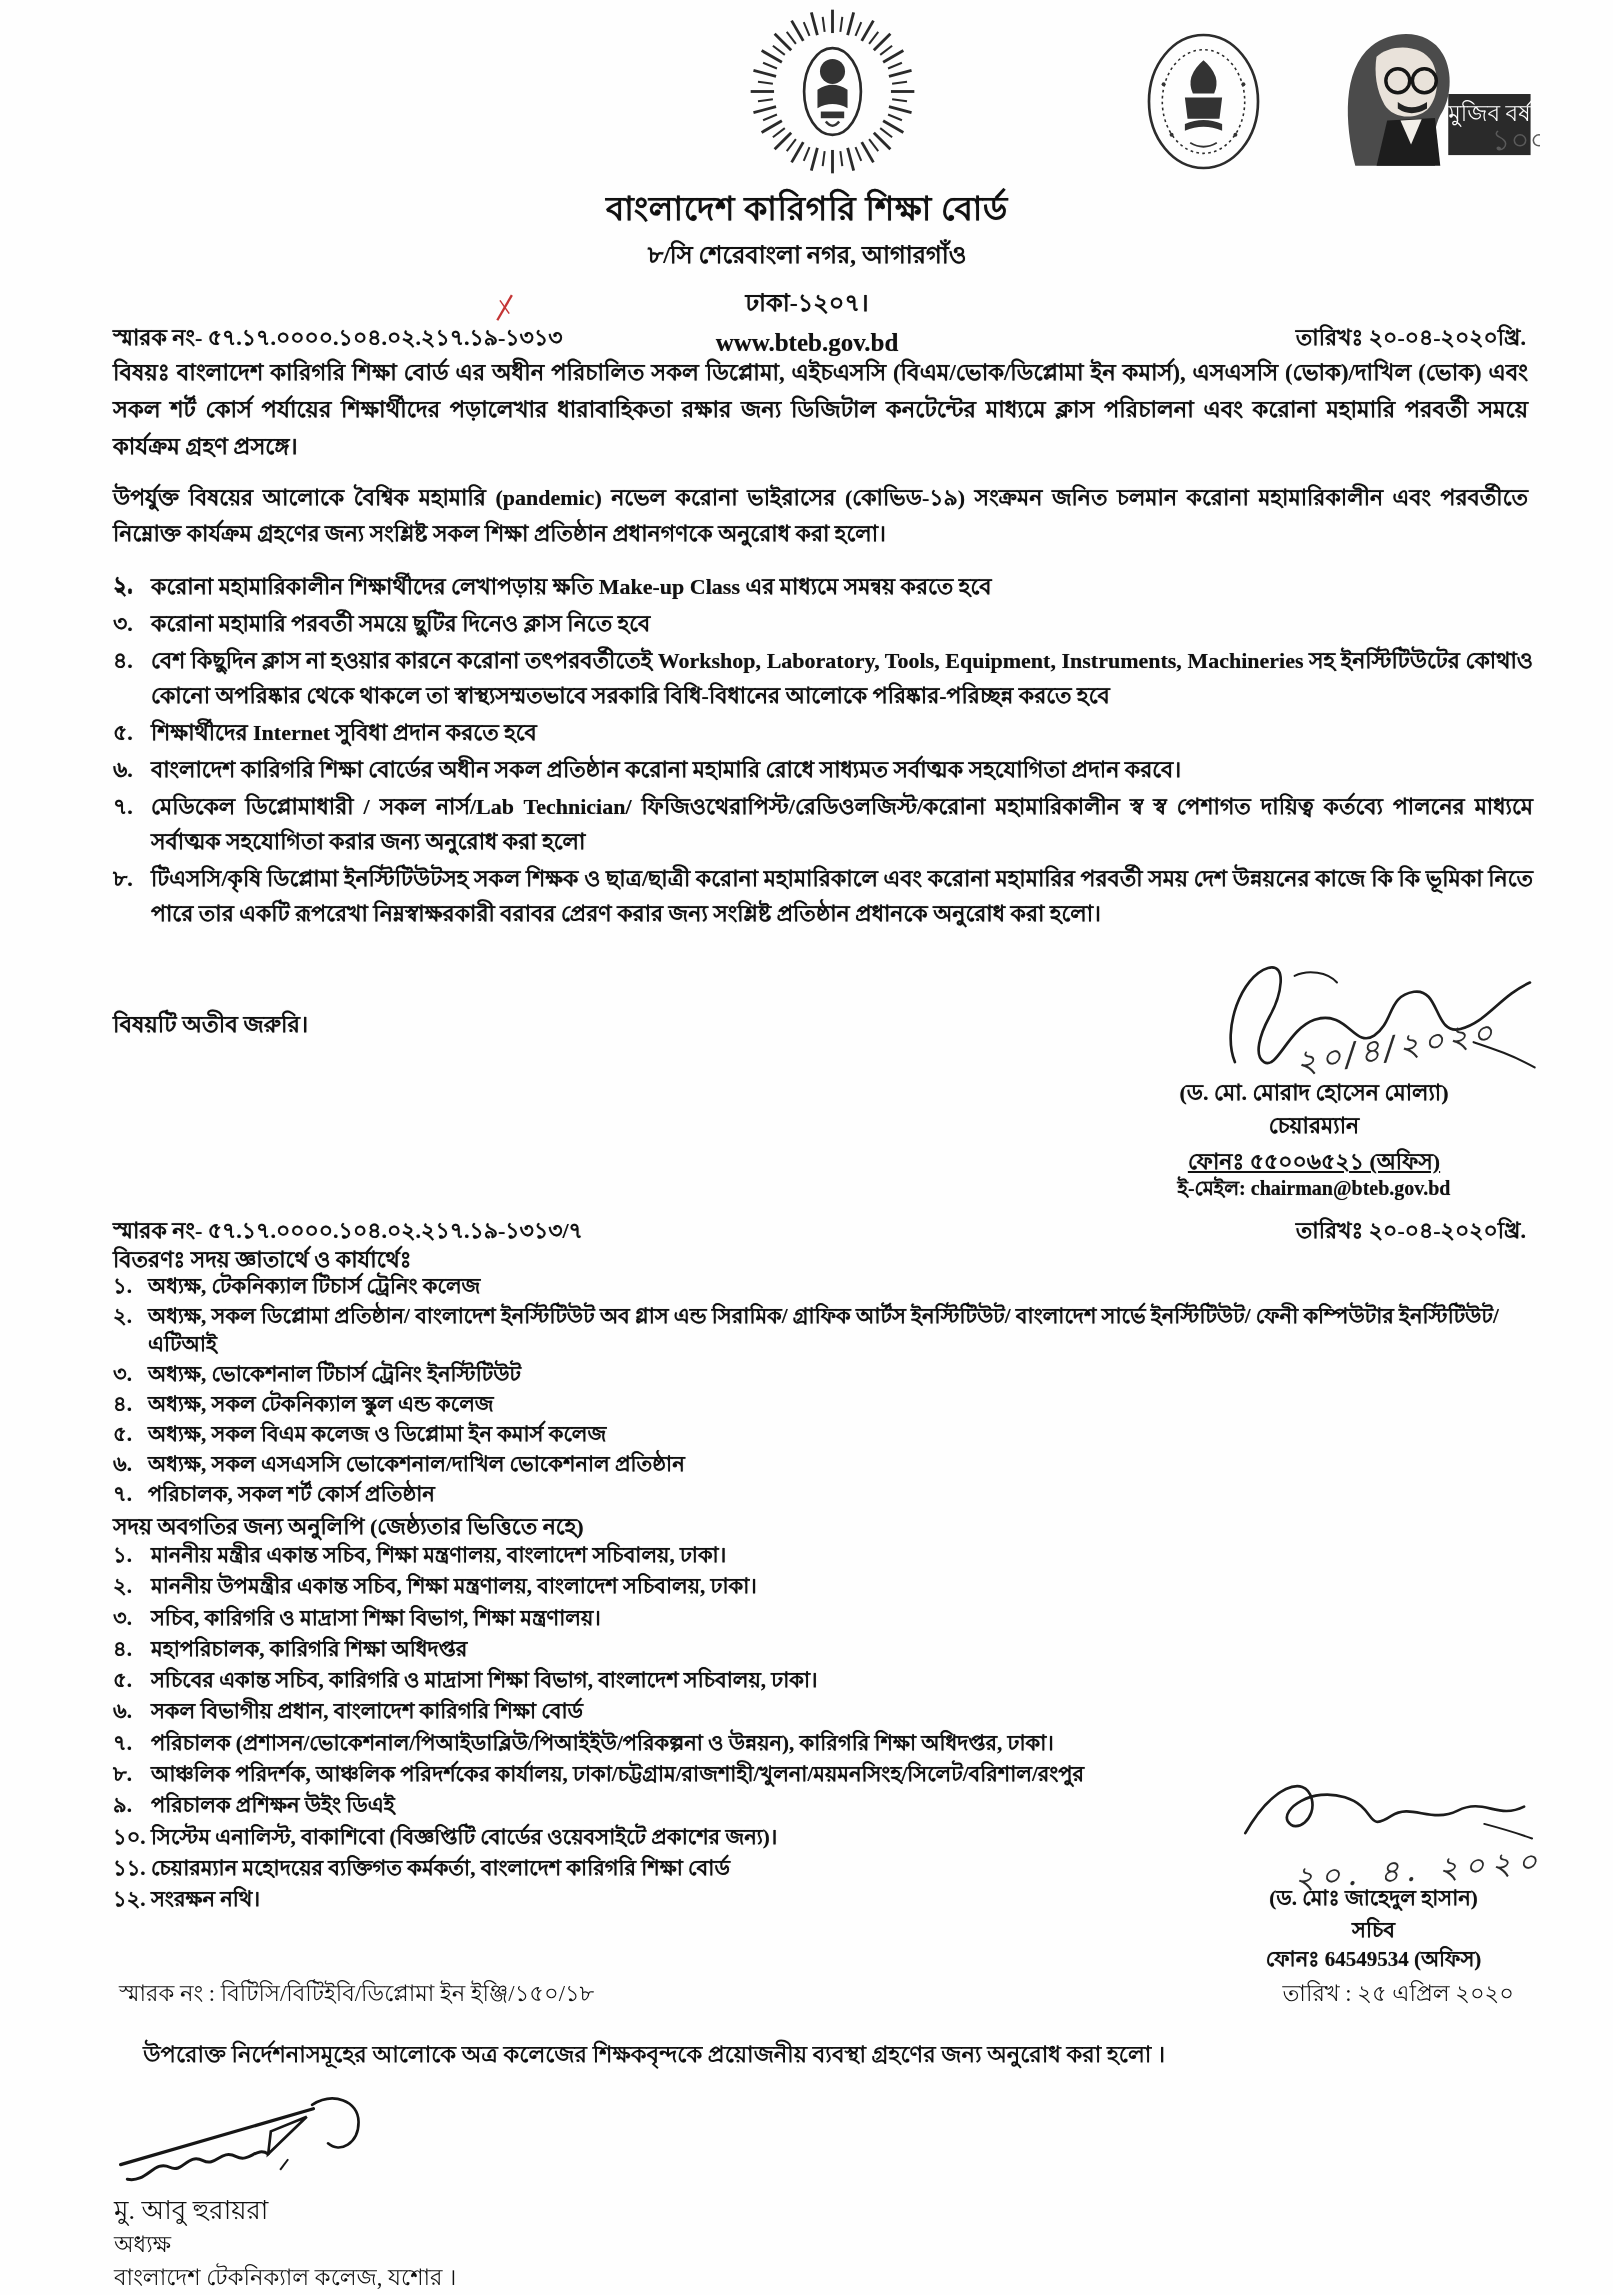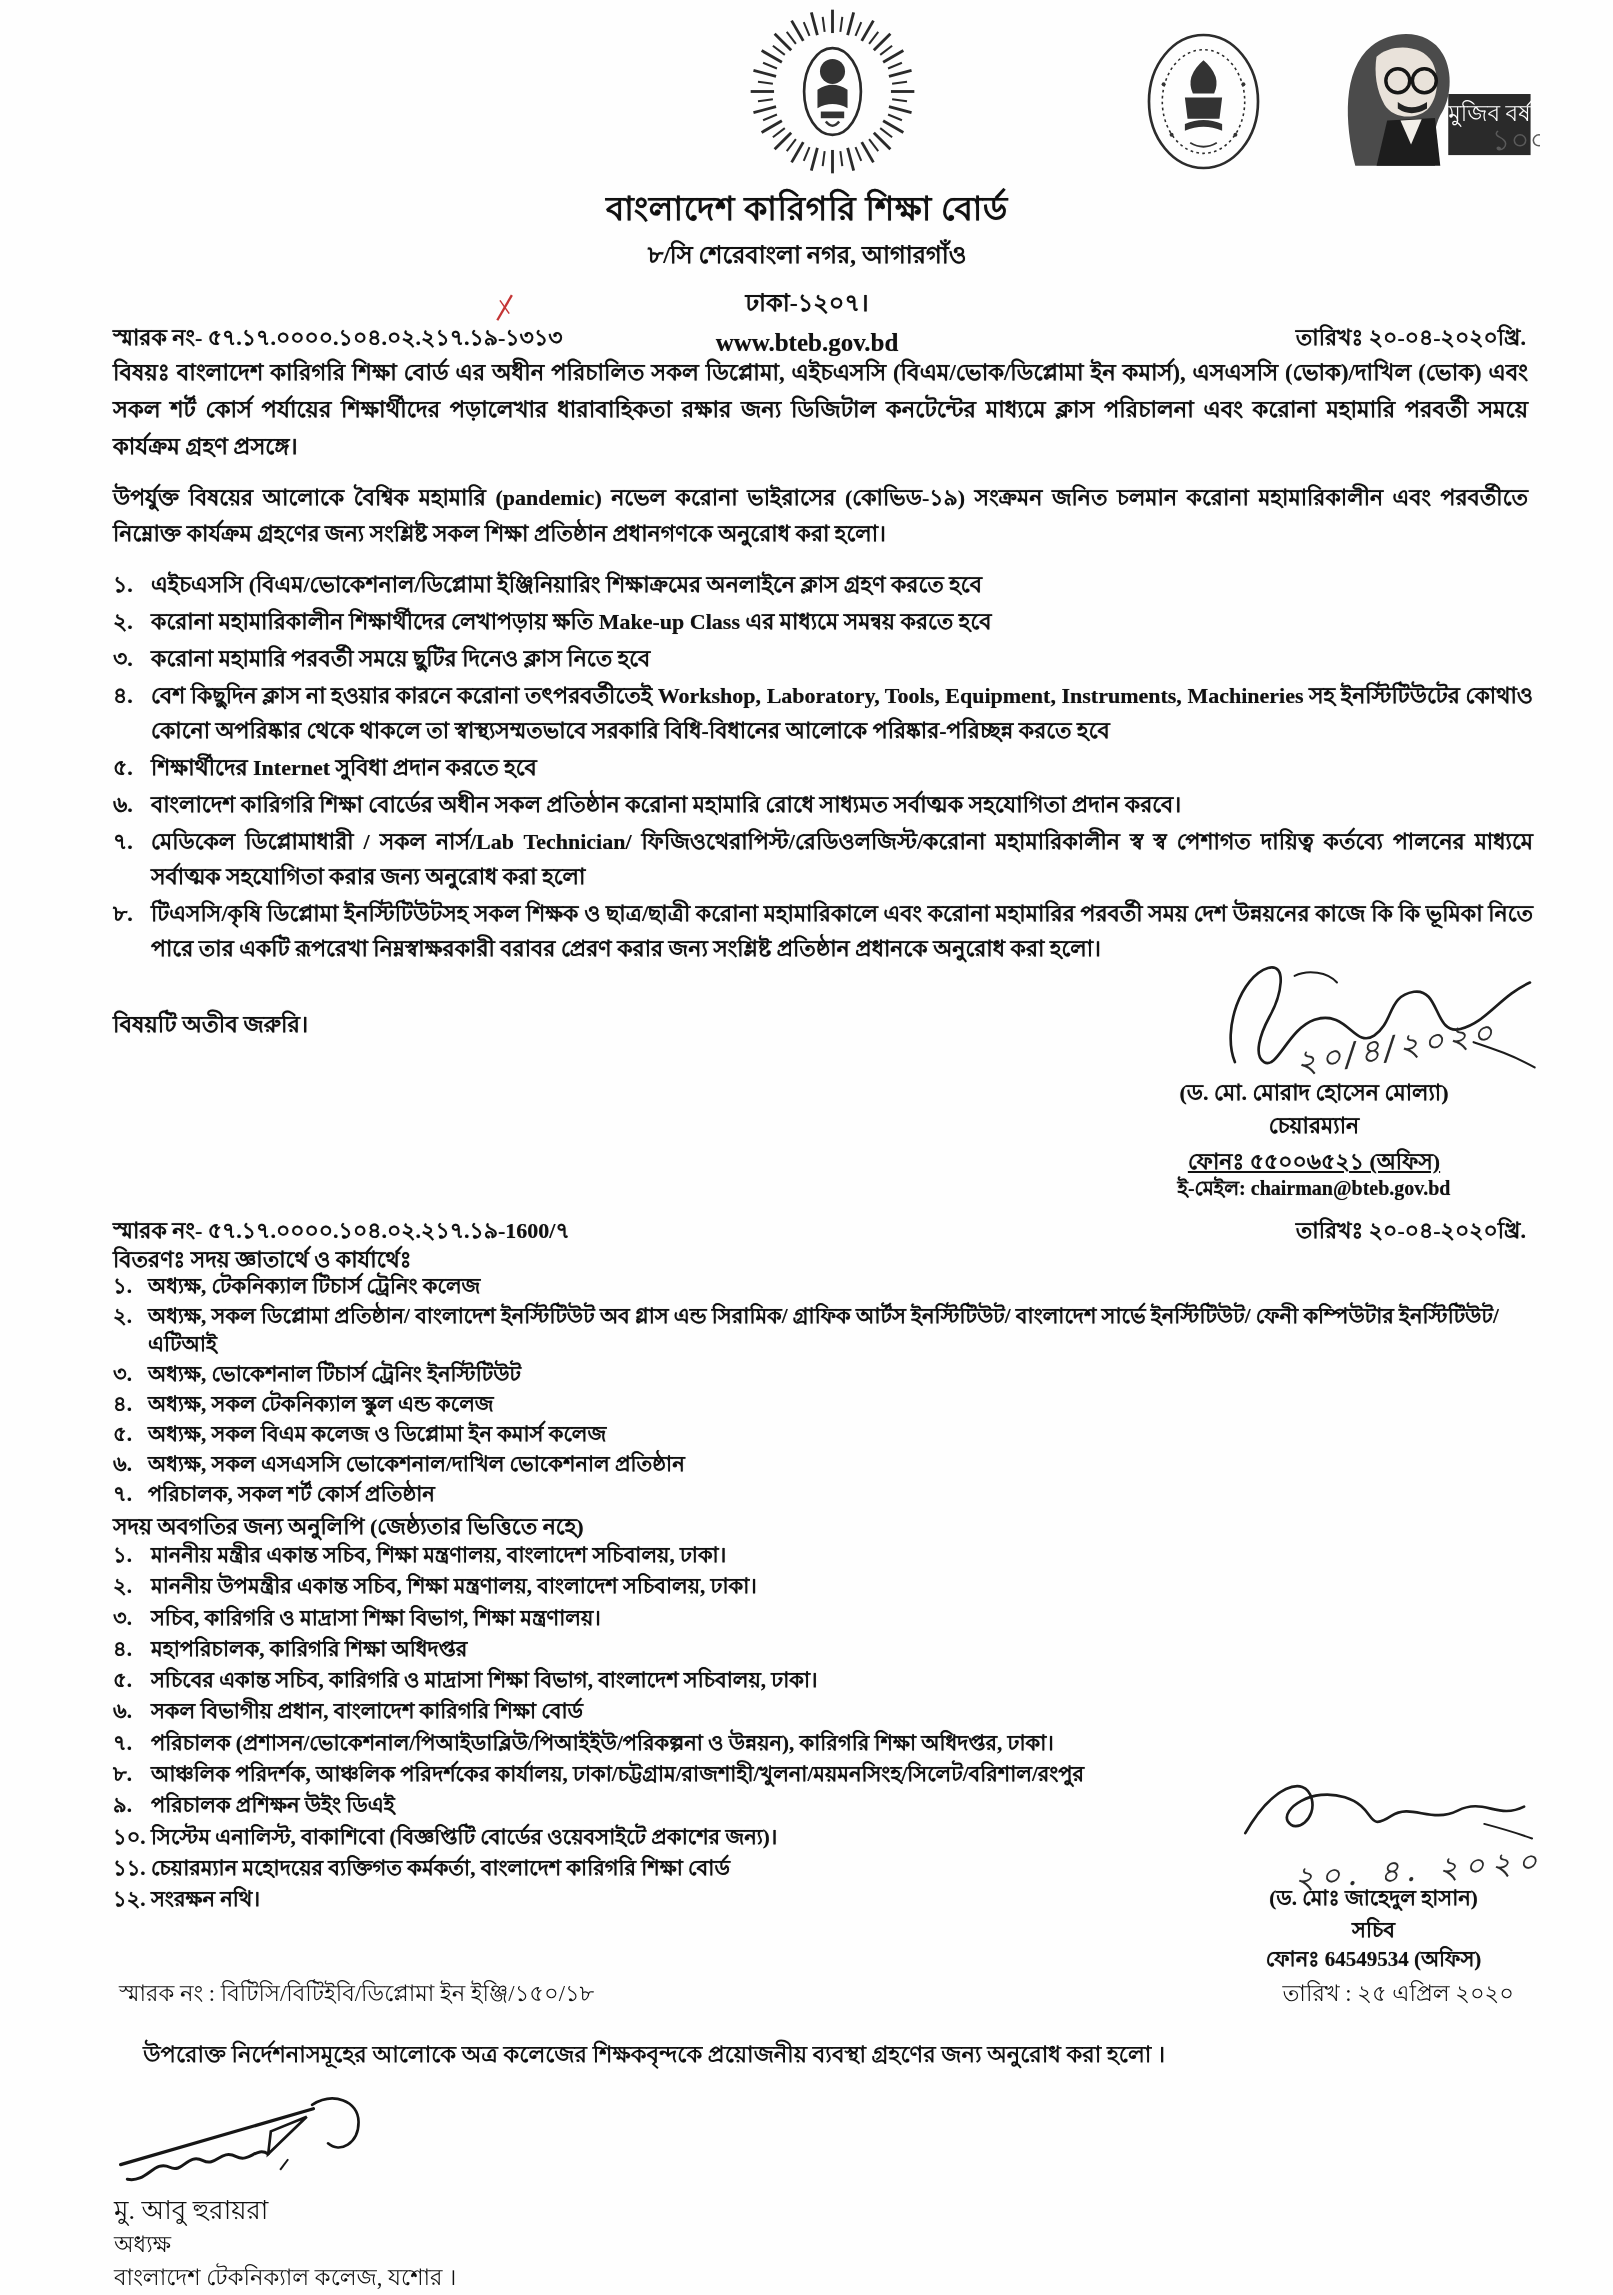--- a/index.html
+++ b/index.html
@@ -178,21 +178,21 @@
     <svg width="26.5" height="32" viewBox="0 0 40 48">
       <path d="M8 44 L30 6" stroke="#c43535" stroke-width="3.5" fill="none"></path>
       <path d="M12 14 L26 34" stroke="#c43535" stroke-width="2.2" fill="none"></path>
     </svg>
   </div>
 
   <div class="abs scan subject">বিষয়ঃ বাংলাদেশ কারিগরি শিক্ষা বোর্ড এর অধীন পরিচালিত সকল ডিপ্লোমা, এইচএসসি (বিএম/ভোক/ডিপ্লোমা ইন কমার্স), এসএসসি (ভোক)/দাখিল (ভোক) এবং সকল শর্ট কোর্স পর্যায়ের শিক্ষার্থীদের পড়ালেখার ধারাবাহিকতা রক্ষার জন্য ডিজিটাল কনটেন্টের মাধ্যমে ক্লাস পরিচালনা এবং করোনা মহামারি পরবর্তী সময়ে কার্যক্রম গ্রহণ প্রসঙ্গে।</div>
   <div class="abs scan intro">উপর্যুক্ত বিষয়ের আলোকে বৈশ্বিক মহামারি (pandemic) নভেল করোনা ভাইরাসের (কোভিড-১৯) সংক্রমন জনিত চলমান করোনা মহামারিকালীন এবং পরবর্তীতে নিম্নোক্ত কার্যক্রম গ্রহণের জন্য সংশ্লিষ্ট সকল শিক্ষা প্রতিষ্ঠান প্রধানগণকে অনুরোধ করা হলো।</div>
 
   <div class="abs dlist">
-    <div class="ditem scan"><span class="dno">১.</span><span>এইচএসসি (বিএম/ভোকেশনাল/ডিপ্লোমা ইঞ্জিনিয়ারিং শিক্ষাক্রমের অনলাইনে ক্লাস গ্রহণ করতে হবে</span></div>
+    <div class="ditem scan"><span class="dno">১.</span></div>
     <div class="ditem scan"><span class="dno">২.</span><span>করোনা মহামারিকালীন শিক্ষার্থীদের লেখাপড়ায় ক্ষতি Make-up Class এর মাধ্যমে সমন্বয় করতে হবে</span></div>
     <div class="ditem scan"><span class="dno">৩.</span><span>করোনা মহামারি পরবর্তী সময়ে ছুটির দিনেও ক্লাস নিতে হবে</span></div>
     <div class="ditem scan"><span class="dno">৪.</span><span>বেশ কিছুদিন ক্লাস না হওয়ার কারনে করোনা তৎপরবর্তীতেই Workshop, Laboratory, Tools, Equipment, Instruments, Machineries সহ ইনস্টিটিউটের কোথাও কোনো অপরিষ্কার থেকে থাকলে তা স্বাস্থ্যসম্মতভাবে সরকারি বিধি-বিধানের আলোকে পরিষ্কার-পরিচ্ছন্ন করতে হবে</span></div>
     <div class="ditem scan"><span class="dno">৫.</span><span>শিক্ষার্থীদের Internet সুবিধা প্রদান করতে হবে</span></div>
     <div class="ditem scan"><span class="dno">৬.</span><span>বাংলাদেশ কারিগরি শিক্ষা বোর্ডের অধীন সকল প্রতিষ্ঠান করোনা মহামারি রোধে সাধ্যমত সর্বাত্মক সহযোগিতা প্রদান করবে।</span></div>
     <div class="ditem scan"><span class="dno">৭.</span><span>মেডিকেল ডিপ্লোমাধারী / সকল নার্স/Lab Technician/ ফিজিওথেরাপিস্ট/রেডিওলজিস্ট/করোনা মহামারিকালীন স্ব স্ব পেশাগত দায়িত্ব কর্তব্যে পালনের মাধ্যমে সর্বাত্মক সহযোগিতা করার জন্য অনুরোধ করা হলো</span></div>
     <div class="ditem scan"><span class="dno">৮.</span><span>টিএসসি/কৃষি ডিপ্লোমা ইনস্টিটিউটসহ সকল শিক্ষক ও ছাত্র/ছাত্রী করোনা মহামারিকালে এবং করোনা মহামারির পরবর্তী সময় দেশ উন্নয়নের কাজে কি কি ভূমিকা নিতে পারে তার একটি রূপরেখা নিম্নস্বাক্ষরকারী বরাবর প্রেরণ করার জন্য সংশ্লিষ্ট প্রতিষ্ঠান প্রধানকে অনুরোধ করা হলো।</span></div>
   </div>
 
   <div class="abs scan urgency">বিষয়টি অতীব জরুরি।</div>
@@ -204,21 +204,21 @@
       <path d="M420 130 C450 140 480 150 512 168" fill="none" stroke="#1c1c1c" stroke-width="3.2" stroke-linecap="round"></path>
     </svg>
   </div>
   <div class="abs handwrite chair-hdate">২০/৪/২০২০</div>
 
   <div class="abs scan chair-col chair-name">(ড. মো. মোরাদ হোসেন মোল্যা)</div>
   <div class="abs scan chair-col chair-title">চেয়ারম্যান</div>
   <div class="abs scan chair-col chair-phone">ফোনঃ ৫৫০০৬৫২১ (অফিস)</div>
   <div class="abs scan chair-col chair-email">ই-মেইল: chairman@bteb.gov.bd</div>
 
-  <div class="abs scan memo-num" style="left:113px;top:1213px;">স্মারক নং- ৫৭.১৭.০০০০.১০৪.০২.২১৭.১৯-1600/৭</div>
+  <div class="abs scan memo-num" style="left:113px;top:1213px;">স্মারক নং- ৫৭.১৭.০০০০.১০৪.০২.২১৭.১৯-১৩১৩/৭</div>
   <div class="abs scan memo-date" style="right:88px;top:1213px;">তারিখঃ ২০-০৪-২০২০খ্রি.</div>
 
   <div class="abs scan dist-heading">বিতরণঃ সদয় জ্ঞাতার্থে ও কার্যার্থেঃ</div>
   <div class="abs dist-list">
     <div class="dist-item scan"><span class="dno">১.</span><span>অধ্যক্ষ, টেকনিক্যাল টিচার্স ট্রেনিং কলেজ</span></div>
     <div class="dist-item scan"><span class="dno">২.</span><span>অধ্যক্ষ, সকল ডিপ্লোমা প্রতিষ্ঠান/ বাংলাদেশ ইনস্টিটিউট অব গ্লাস এন্ড সিরামিক/ গ্রাফিক আর্টস ইনস্টিটিউট/ বাংলাদেশ সার্ভে ইনস্টিটিউট/ ফেনী কম্পিউটার ইনস্টিটিউট/ এটিআই</span></div>
     <div class="dist-item scan"><span class="dno">৩.</span><span>অধ্যক্ষ, ভোকেশনাল টিচার্স ট্রেনিং ইনস্টিটিউট</span></div>
     <div class="dist-item scan"><span class="dno">৪.</span><span>অধ্যক্ষ, সকল টেকনিক্যাল স্কুল এন্ড কলেজ</span></div>
     <div class="dist-item scan"><span class="dno">৫.</span><span>অধ্যক্ষ, সকল বিএম কলেজ ও ডিপ্লোমা ইন কমার্স কলেজ</span></div>
     <div class="dist-item scan"><span class="dno">৬.</span><span>অধ্যক্ষ, সকল এসএসসি ভোকেশনাল/দাখিল ভোকেশনাল প্রতিষ্ঠান</span></div>

